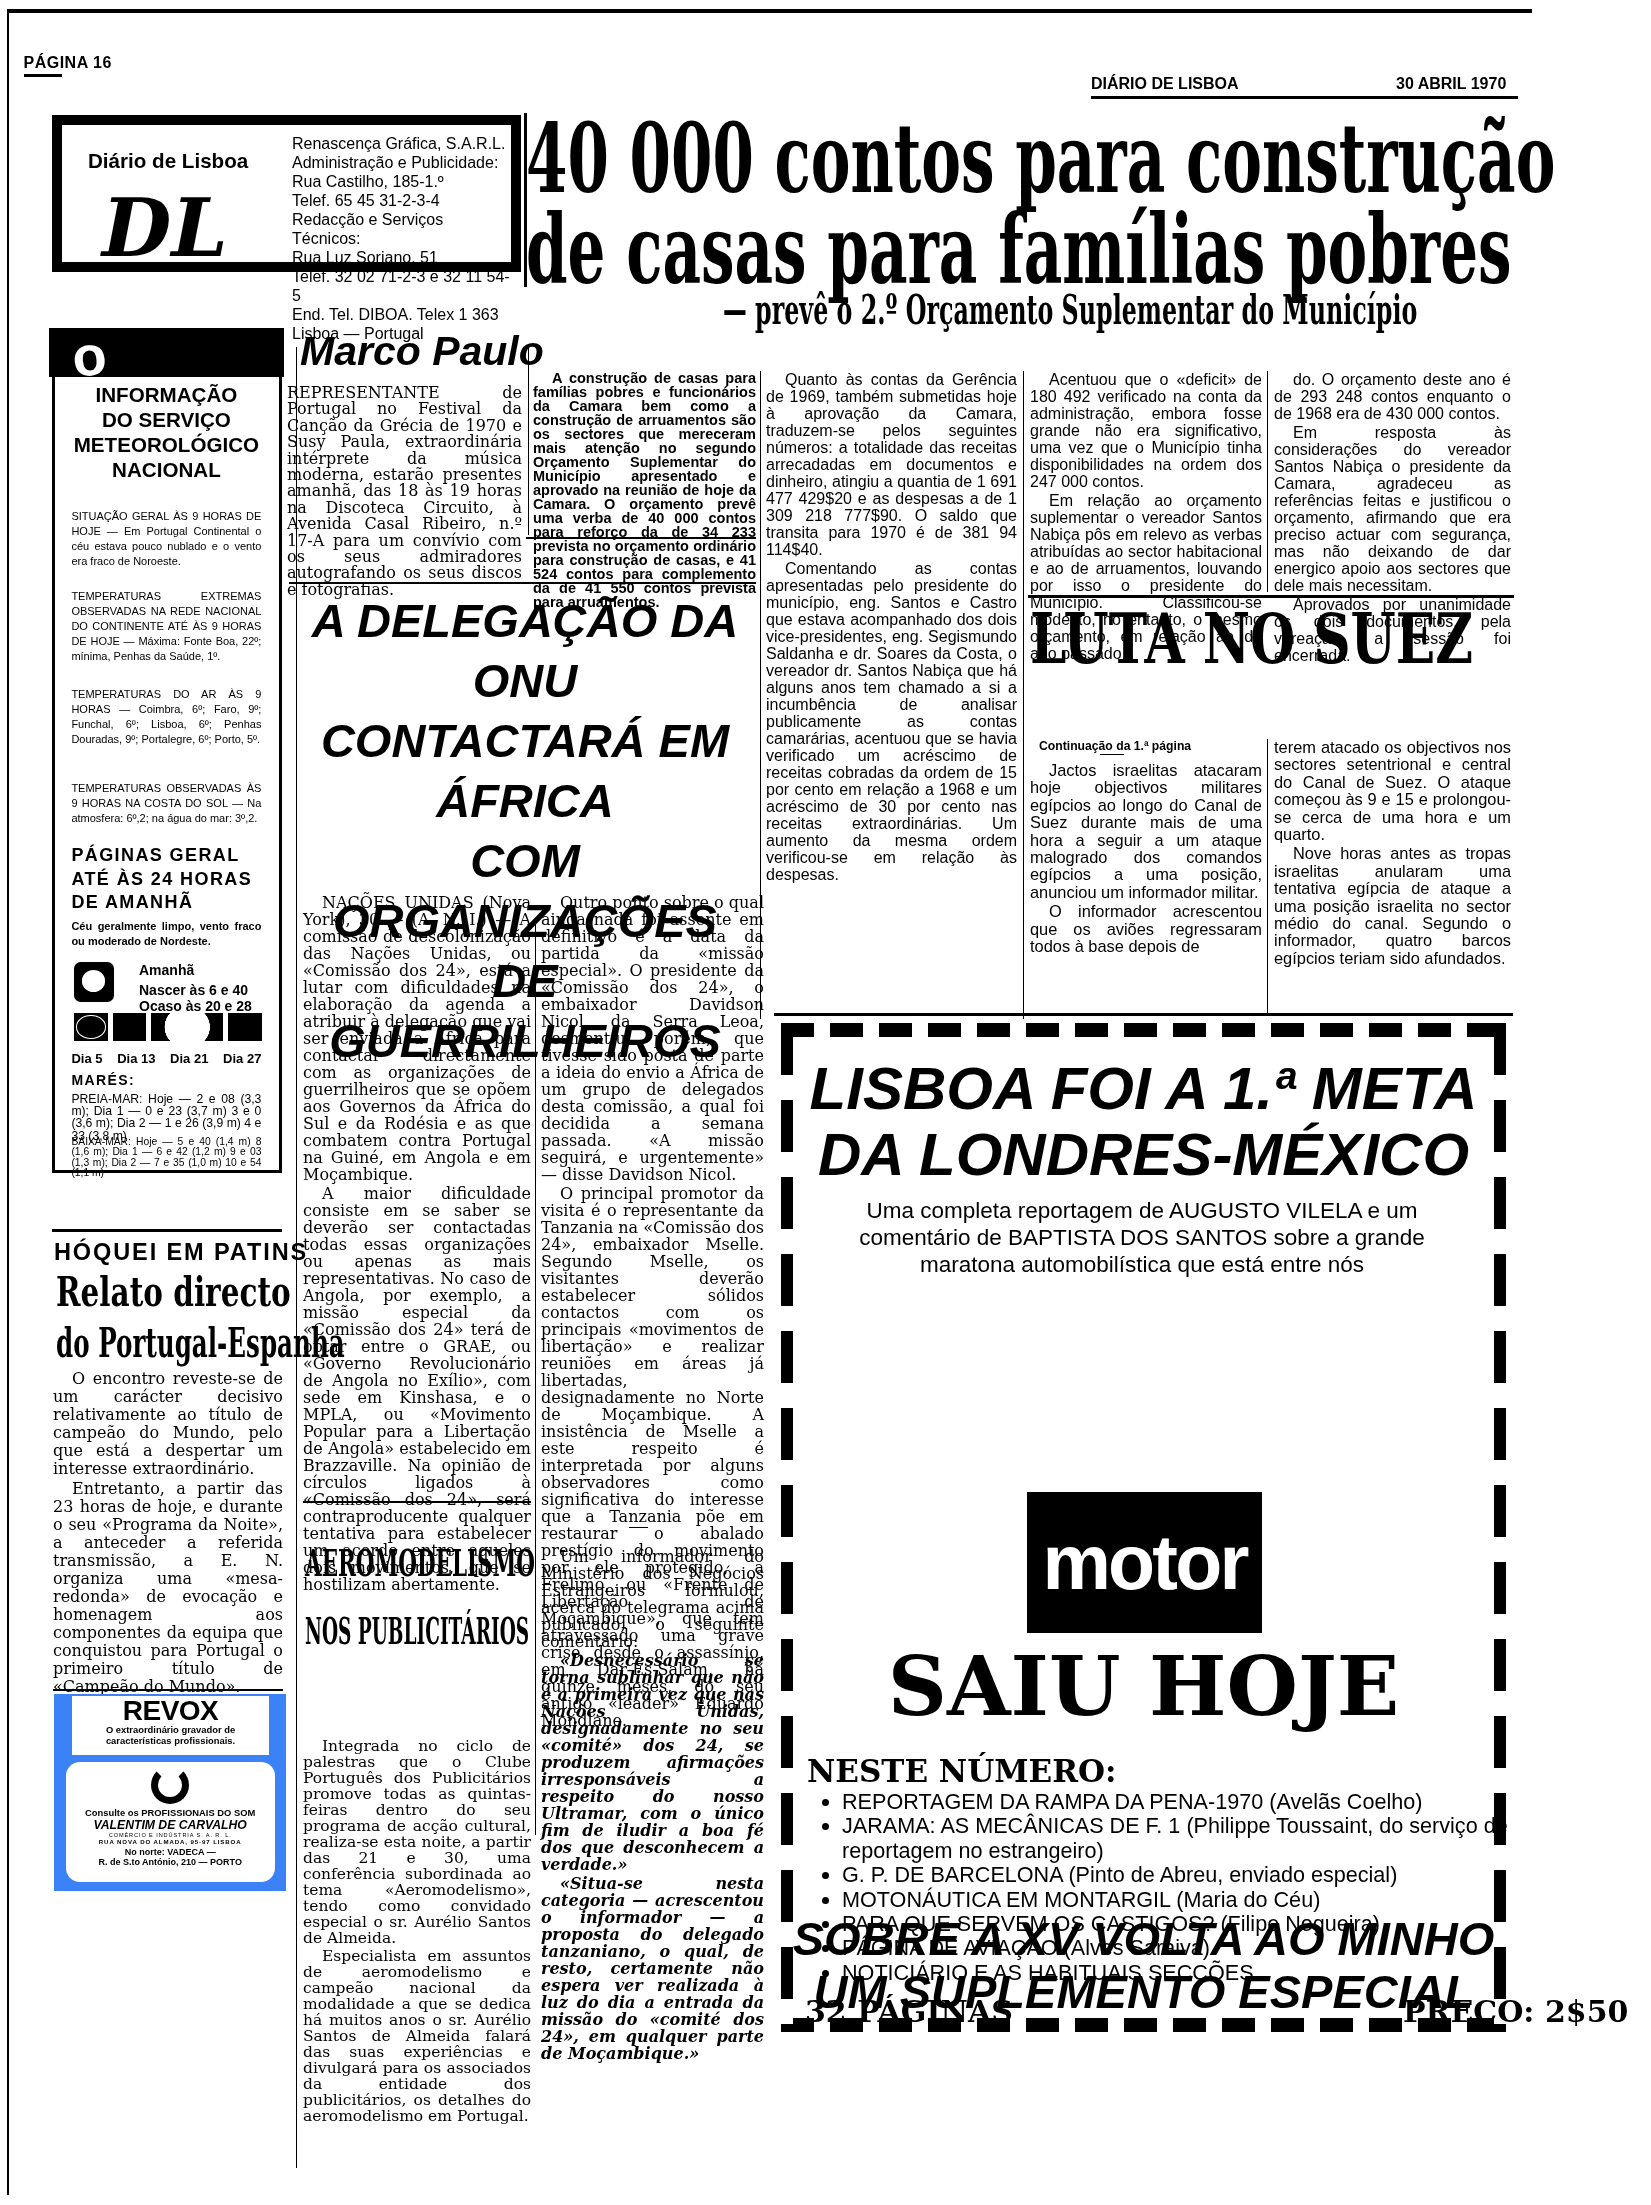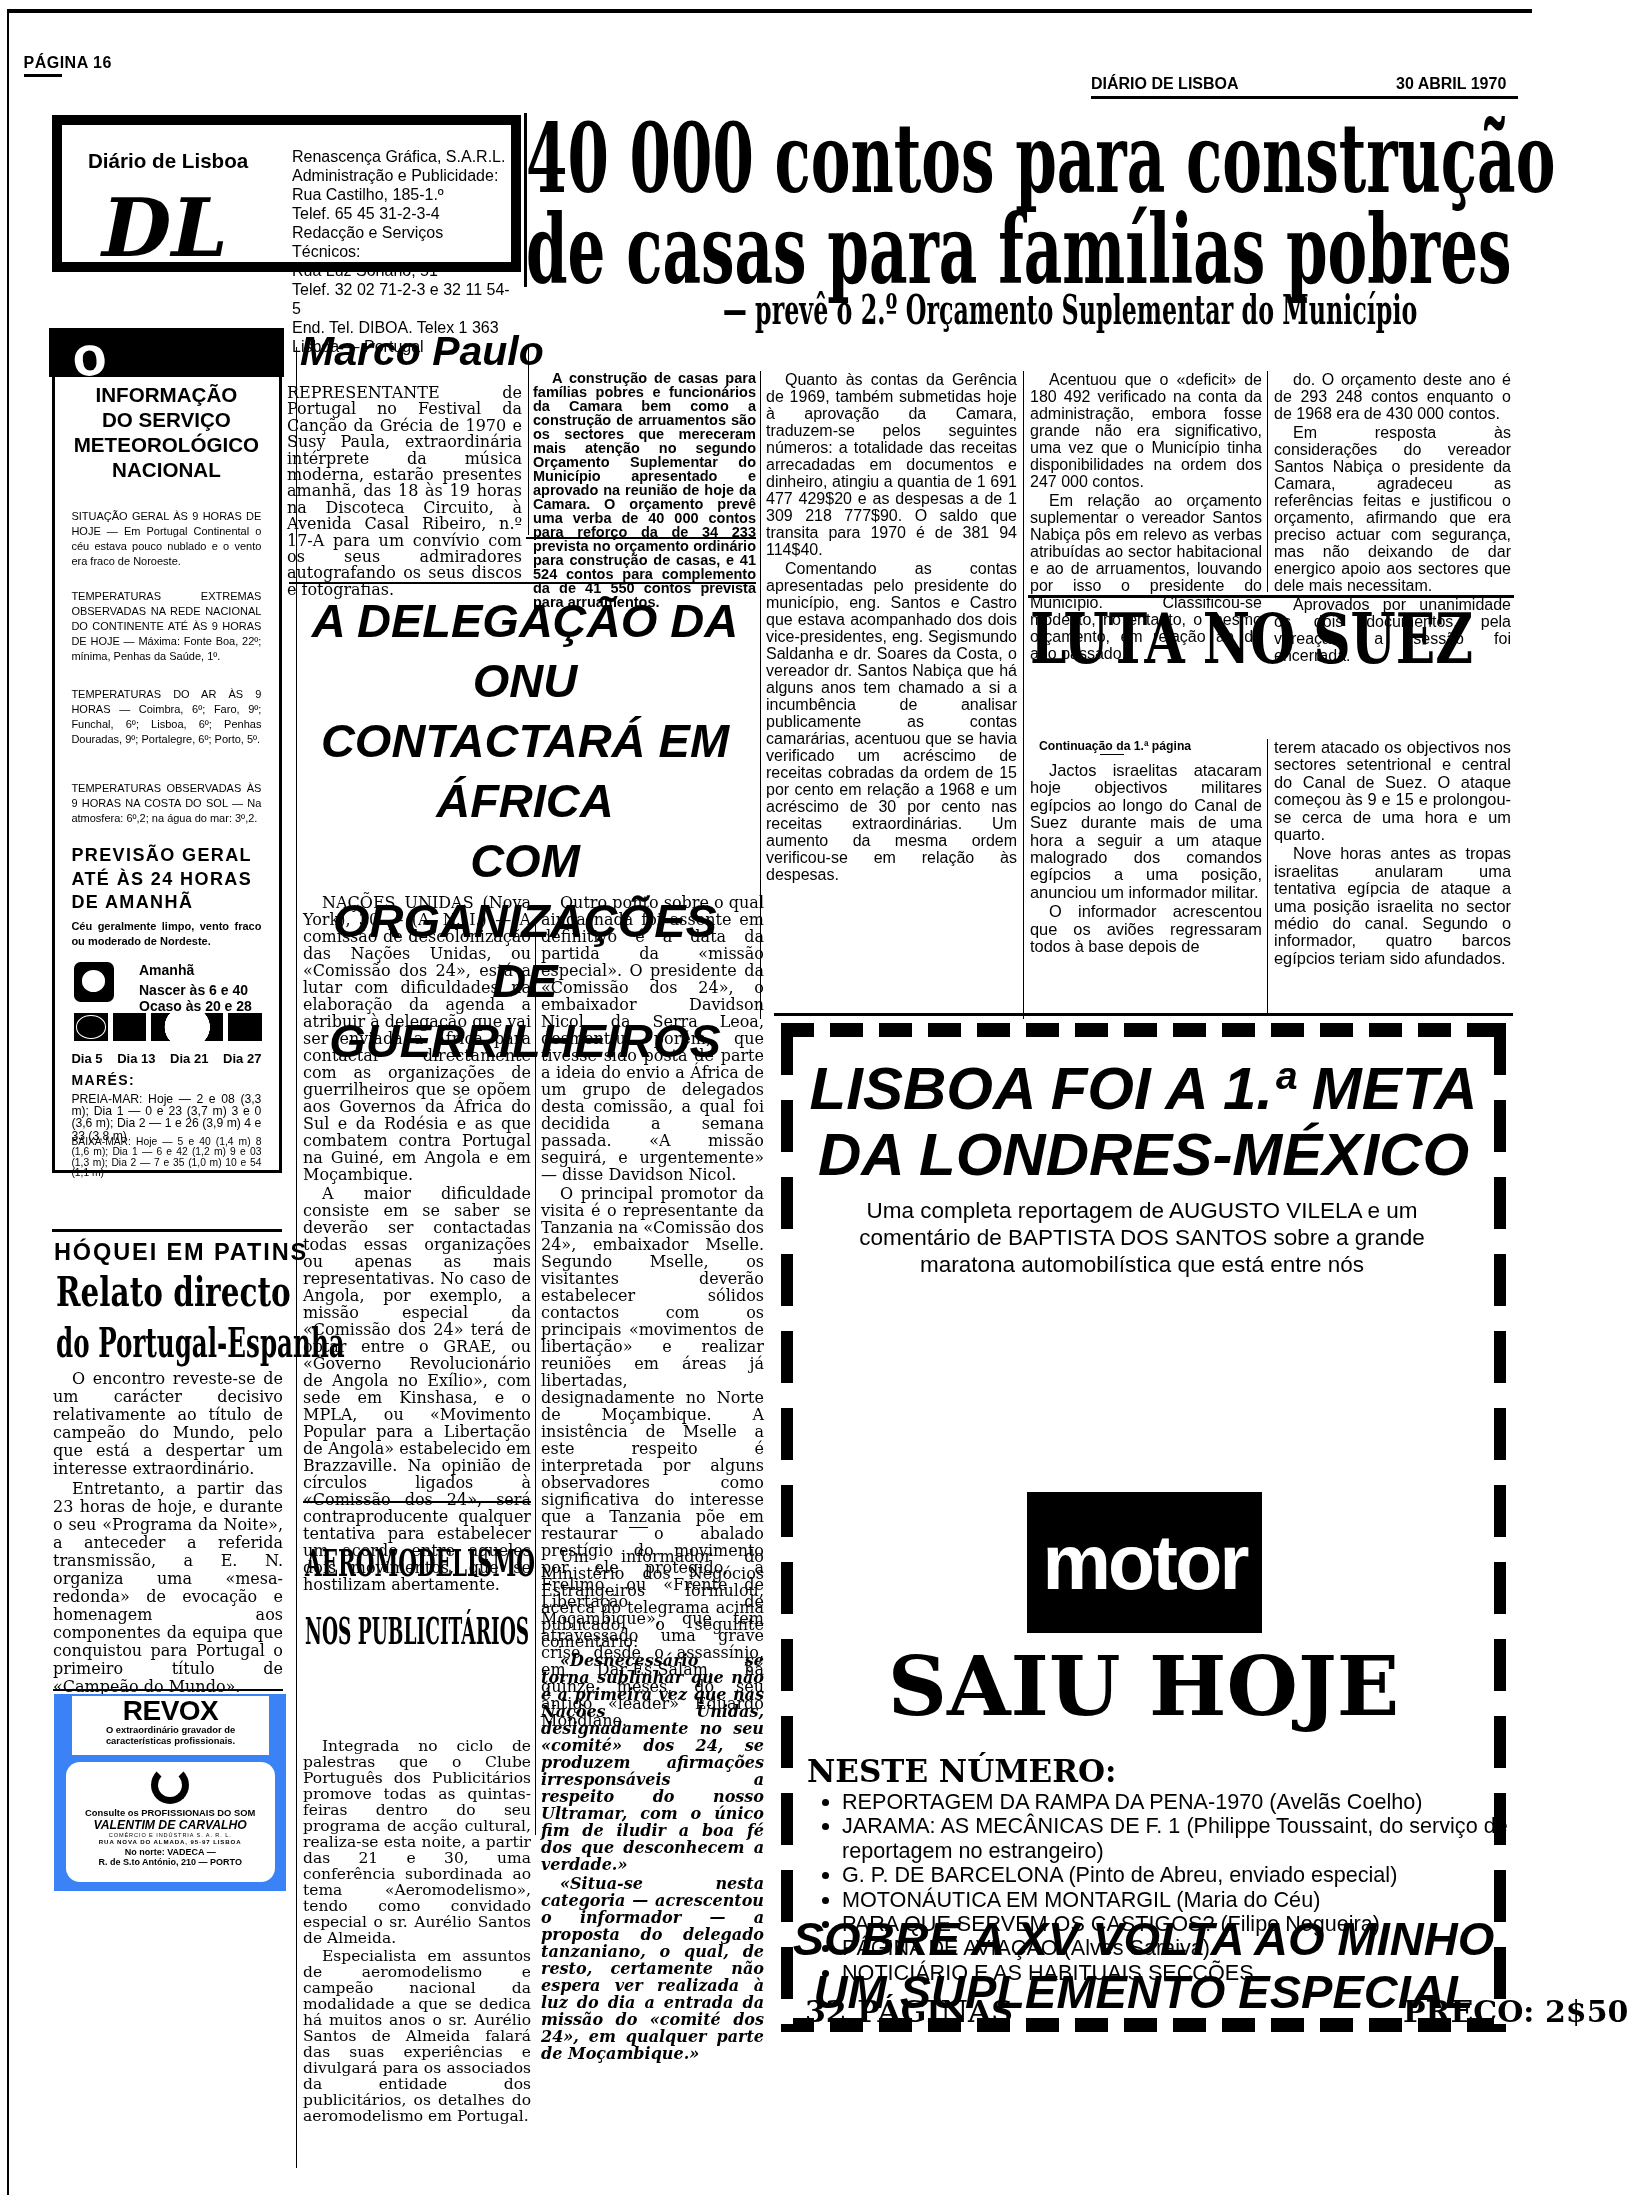--- a/index.html
+++ b/index.html
@@ -23,21 +23,21 @@
   #top-frame  { left:6.6px; top:9.4px; width:1525px; height:3.8px; background:#000; }
 
   
   #page-number { left:23.5px; top:54px; font-size:16px; font-weight:bold; letter-spacing:0.5px; }
   #paper-name  { left:1091px; top:75px; font-size:16px; font-weight:bold; }
   #issue-date  { left:1396px; top:75px; font-size:16px; font-weight:bold; }
 
   
   #masthead { left:52px; top:115px; width:469px; height:157px; border:10.3px solid #000; box-sizing:border-box; }
   #masthead-title { left:26px; top:23.5px; font-size:20.6px; font-weight:bold; font-family:"Liberation Sans", sans-serif; }
-  #masthead-info { left:230px; top:22px; font-size:16px; line-height:19px; font-family:"Liberation Sans", sans-serif; }
+  #masthead-info { left:230px; top:9px; font-size:16px; line-height:19px; font-family:"Liberation Sans", sans-serif; }
   #dl-logo { left:40px; top:61px; width:141px; height:84px; font-family:"DejaVu Serif", serif; font-size:80px; font-weight:bold; font-style:italic; line-height:84px; }
 
   
   #headline { left:526px; top:113px; width:995px; font-family:"DejaVu Serif", serif; font-weight:bold;
               font-size:96px; line-height:91px; transform:scaleX(0.62); transform-origin:left top; white-space:nowrap; }
   #headline-sub { left:723px; top:286px; font-family:"DejaVu Serif", serif; font-weight:bold; font-size:41px;
                   transform:scaleX(0.58); transform-origin:left top; white-space:nowrap; }
 
   
   #tempo-banner { left:49px; top:328px; width:235px; height:49px; background:#000; color:#fff; overflow:hidden; }
@@ -107,21 +107,21 @@
     <div class="wx-h">INFORMAÇÃO</div>
     <div class="wx-h">DO SERVIÇO</div>
     <div class="wx-h">METEOROLÓGICO</div>
     <div class="wx-h">NACIONAL</div>
   </div>
   <div class="abs wx-t" style="left:16.4px;top:141px;width:190px;">SITUAÇÃO GERAL ÀS 9 HORAS DE HOJE — Em Portugal Continental o céu estava pouco nublado e o vento era fraco de Noroeste.</div>
   <div class="abs wx-t" style="left:16.4px;top:221px;width:190px;">TEMPERATURAS EXTREMAS OBSERVADAS NA REDE NACIONAL DO CONTINENTE ATÉ ÀS 9 HORAS DE HOJE — Máxima: Fonte Boa, 22º; mínima, Penhas da Saúde, 1º.</div>
   <div class="abs wx-t" style="left:16.4px;top:319px;width:190px;">TEMPERATURAS DO AR ÀS 9 HORAS — Coimbra, 6º; Faro, 9º; Funchal, 6º; Lisboa, 6º; Penhas Douradas, 9º; Portalegre, 6º; Porto, 5º.</div>
   <div class="abs wx-t" style="left:16.4px;top:413px;width:190px;">TEMPERATURAS OBSERVADAS ÀS 9 HORAS NA COSTA DO SOL — Na atmosfera: 6º,2; na água do mar: 3º,2.</div>
   <div class="abs" style="left:16.4px;top:476px;width:190px;">
-    <div class="wx-b">PREVISÃO GERAL</div>
+    <div class="wx-b">PÁGINAS GERAL</div>
     <div class="wx-b">ATÉ ÀS 24 HORAS</div>
     <div class="wx-b">DE AMANHÃ</div>
   </div>
   <div class="abs wx-t bold" style="left:16.4px;top:551px;width:190px;">Céu geralmente limpo, vento fraco ou moderado de Nordeste.</div>
 
   <div class="abs" style="left:19px;top:594px;width:40px;height:40px;background:#000;border-radius:6.6px;">
     <div style="position:absolute;left:7.5px;top:8.4px;width:23.5px;height:21.6px;background:#fff;border-radius:50%;"></div>
   </div>
   <div class="abs sans bold" style="left:84px;top:594px;font-size:14px;line-height:16px;">
     <div>Amanhã</div>

